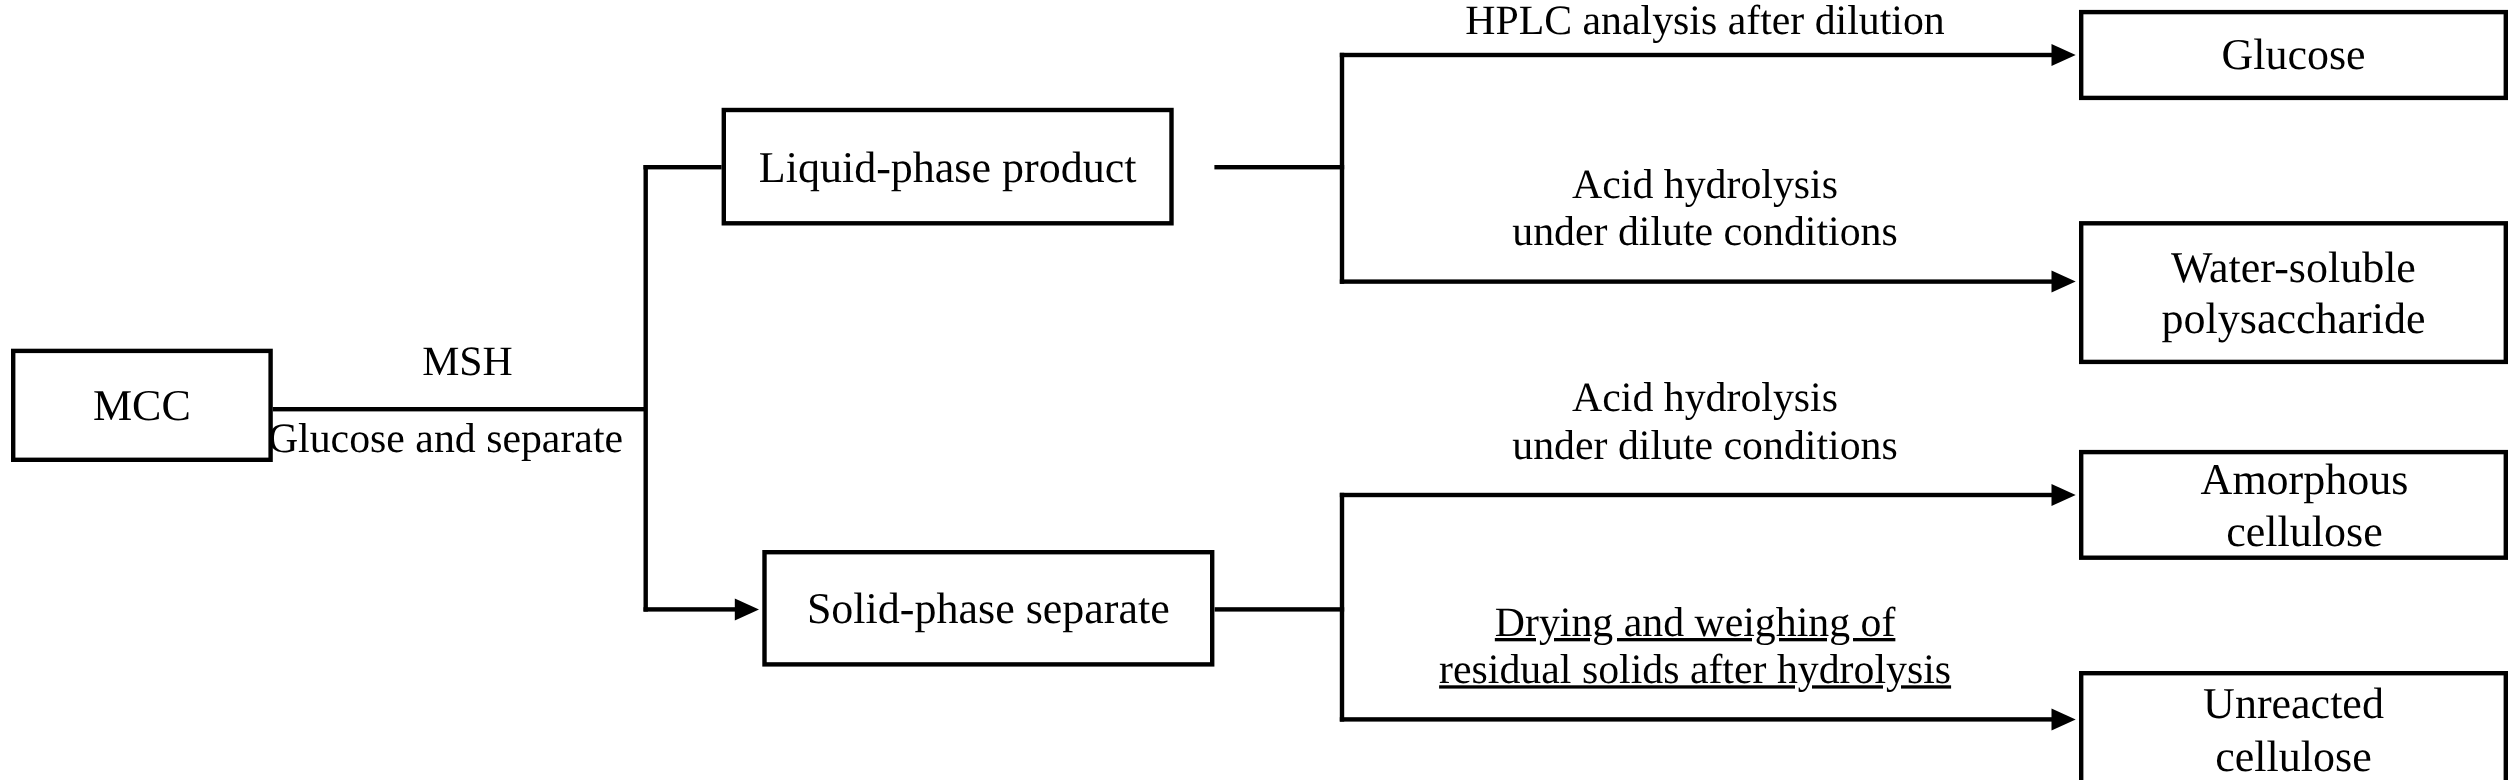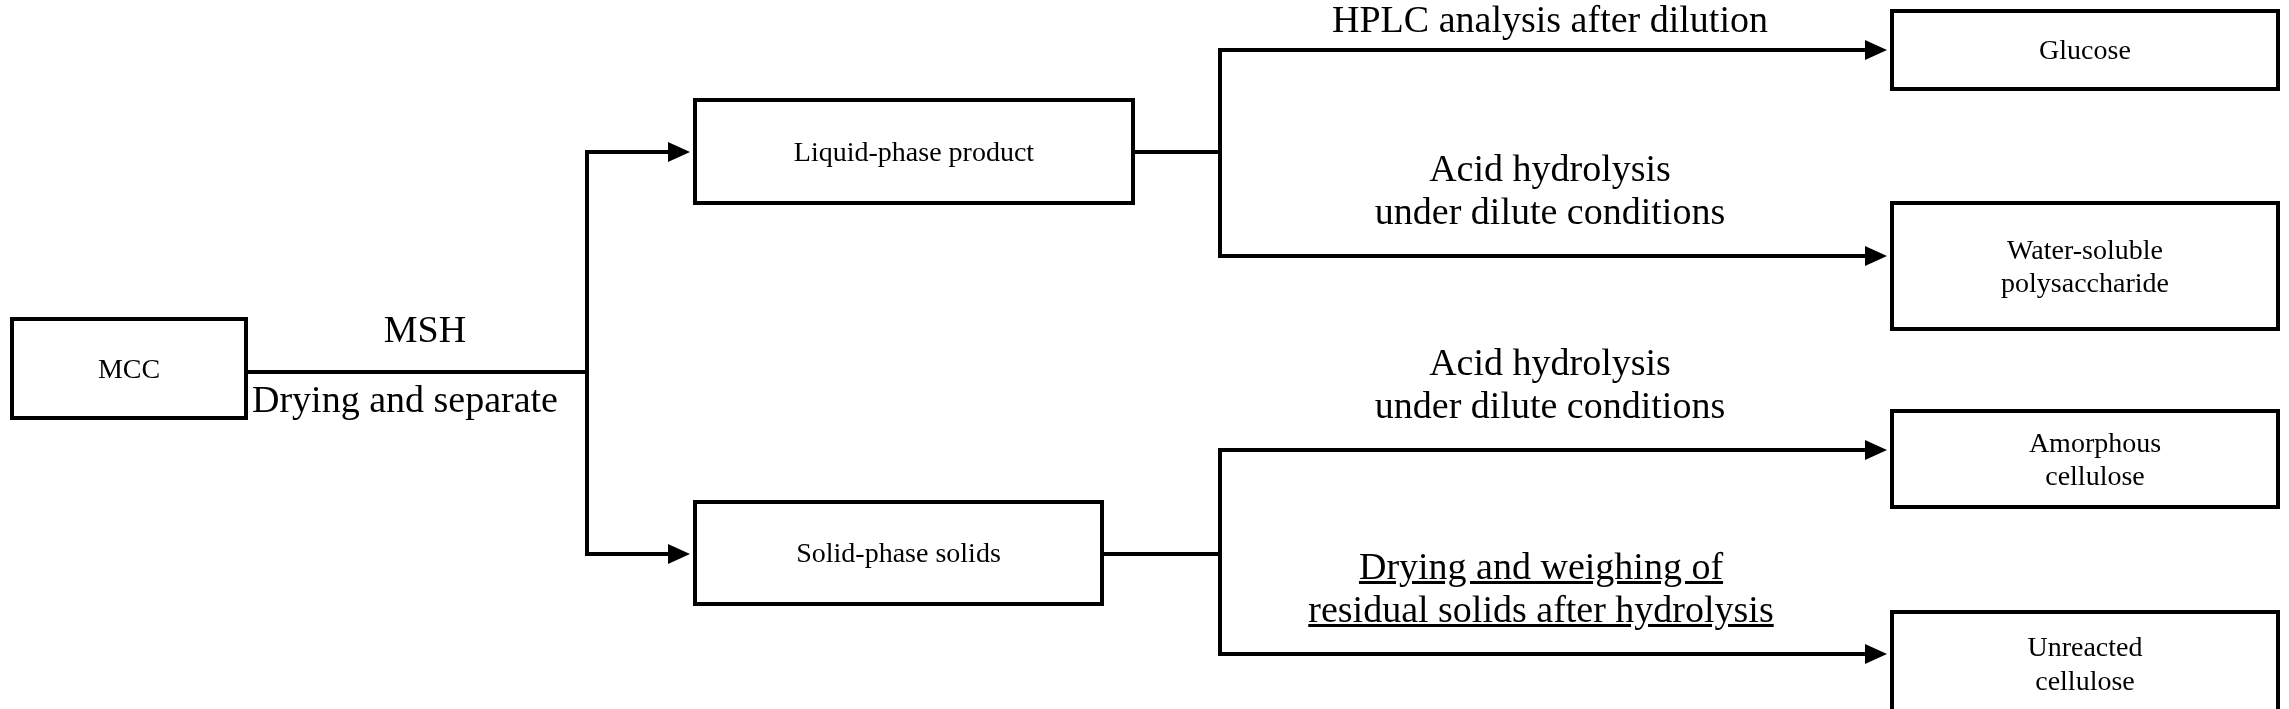--- a/index.html
+++ b/index.html
@@ -19,21 +19,21 @@
   .node-box {
     position: absolute;
     box-sizing: border-box;
     border: 4px solid #000000;
     background: #ffffff;
     display: flex;
     align-items: center;
     justify-content: center;
     text-align: center;
     line-height: 1.18;
-    font-size: 28px;
+    font-size: 40px;
     white-space: pre-line;
     z-index: 3;
   }
   .edge-label {
     position: absolute;
     text-align: center;
     line-height: 1.14;
     font-size: 38px;
     white-space: pre-line;
     z-index: 4;
@@ -65,36 +65,36 @@
 <body>
 
 <div id="canvas">
 
   <div class="node-box" style="left:10px; top:317px; width:238px; height:103px;">
     <span>MCC</span>
   </div>
 
   <div class="hline" style="left:223px; top:370px; width:364px;"></div>
   <div class="edge-label" style="left:223px; top:308px; width:364px;padding-left:20px;">MSH</div>
-  <div class="edge-label" style="left:205px; top:378px; width:400px;">Drying and separate</div>
+  <div class="edge-label" style="left:205px; top:378px; width:400px;">Glucose and separate</div>
 
   <div class="vline" style="left:585px; top:150px; width:4px; height:406px;"></div>
 
   <div class="hline" style="left:585px; top:150px; width:86px;"></div>
   <div class="arrow-head" style="left:668px; top:142px;"></div>
 
   <div class="hline" style="left:585px; top:552px; width:86px;"></div>
   <div class="arrow-head" style="left:668px; top:544px;"></div>
 
-  <div class="node-box" style="left:693px; top:98px; width:442px; height:107px;">
+  <div class="node-box" style="left:656px; top:98px; width:411px; height:107px;">
     <span>Liquid-phase product</span>
   </div>
 
   <div class="node-box" style="left:693px; top:500px; width:411px; height:106px;">
-    <span>Solid-phase solids</span>
+    <span>Solid-phase separate</span>
   </div>
 
   <div class="hline" style="left:1104px; top:150px; width:118px;"></div>
   <div class="vline" style="left:1218px; top:48px; width:4px; height:210px;"></div>
 
   <div class="hline" style="left:1218px; top:48px; width:650px;"></div>
   <div class="arrow-head" style="left:1865px; top:40px;"></div>
   <div class="edge-label" style="left:1230px; top:-2px; width:640px;">HPLC analysis after dilution</div>
 
   <div class="hline" style="left:1218px; top:254px; width:650px;"></div>

